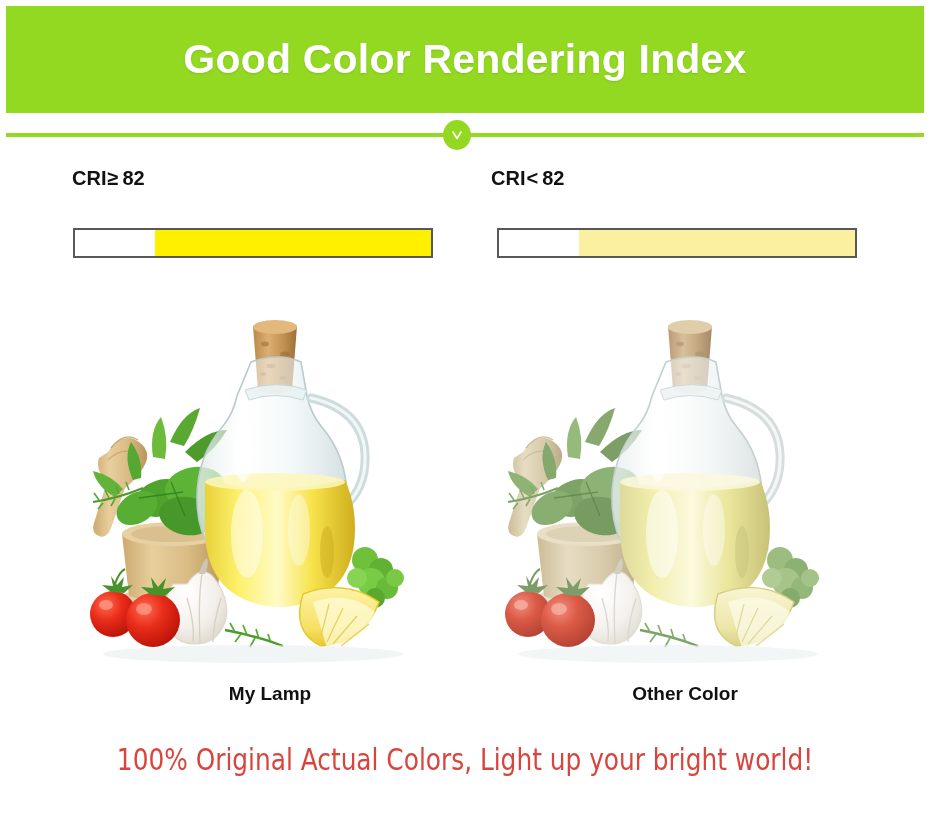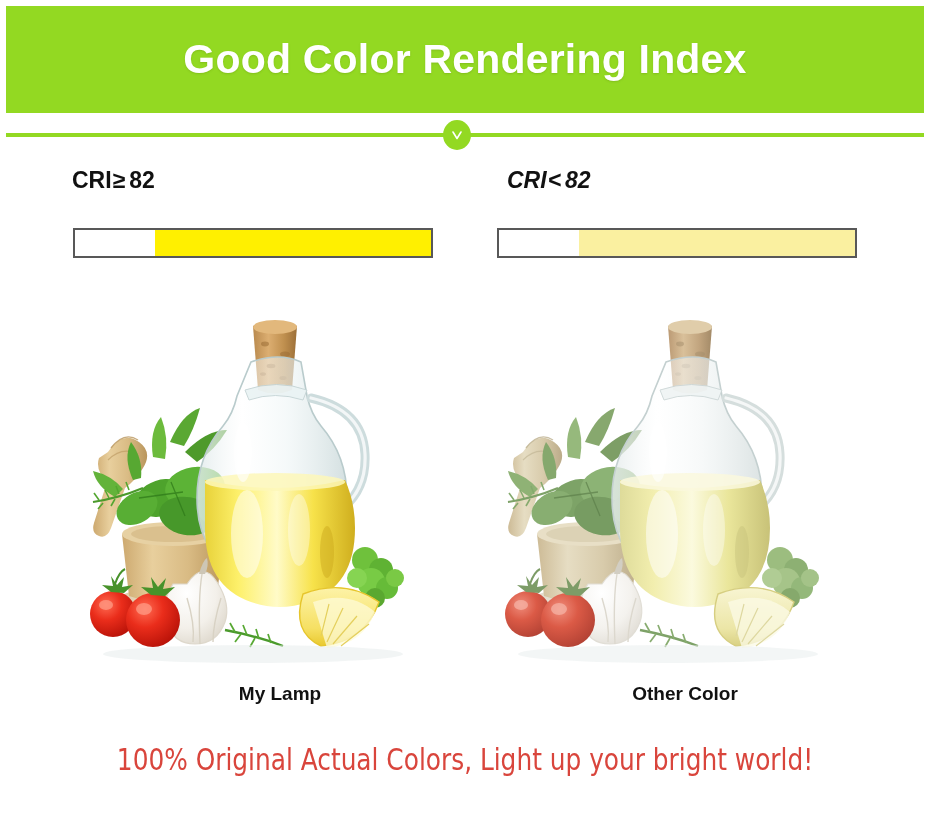--- a/index.html
+++ b/index.html
@@ -62,27 +62,27 @@
     background: #93d922;
     display: flex;
     align-items: center;
     justify-content: center;
   }
   .divider-badge svg { display: block; }
 
   
   .cri-label {
     position: absolute;
-    font-size: 23px;
+    font-size: 20px;
     font-weight: bold;
     color: #111111;
     white-space: nowrap;
   }
   .cri-label.left  { left: 72px;  top: 167px; }
-  .cri-label.right { left: 507px; top: 167px; font-style: italic; }
+  .cri-label.right { left: 491px; top: 167px; }
   .cri-op { margin: 0 4px 0 1px; }
 
   .bar {
     position: absolute;
     top: 228px;
     width: 360px;
     height: 30px;
     border: 2px solid #585858;
     box-sizing: border-box;
     background: #ffffff;
@@ -109,21 +109,21 @@
   
   .caption {
     position: absolute;
     top: 683px;
     width: 390px;
     text-align: center;
     font-size: 19px;
     font-weight: bold;
     color: #111111;
   }
-  .caption.left  { left: 85px; }
+  .caption.left  { left: 75px; }
   .caption.right { left: 490px; }
 
   
   .tagline {
     position: absolute;
     left: 0;
     top: 742px;
     width: 930px;
     text-align: center;
     font-size: 30px;

